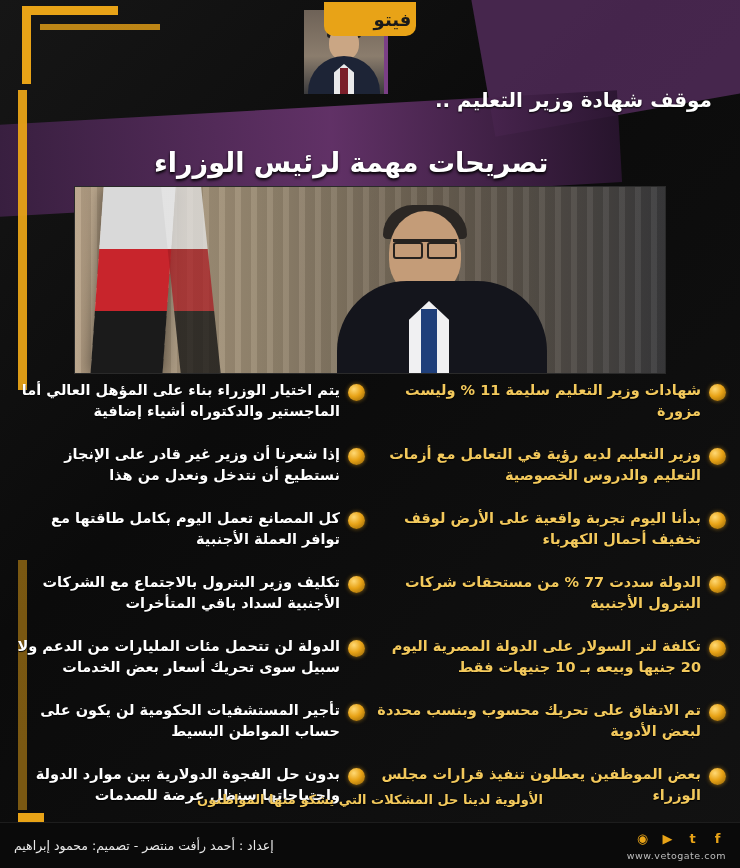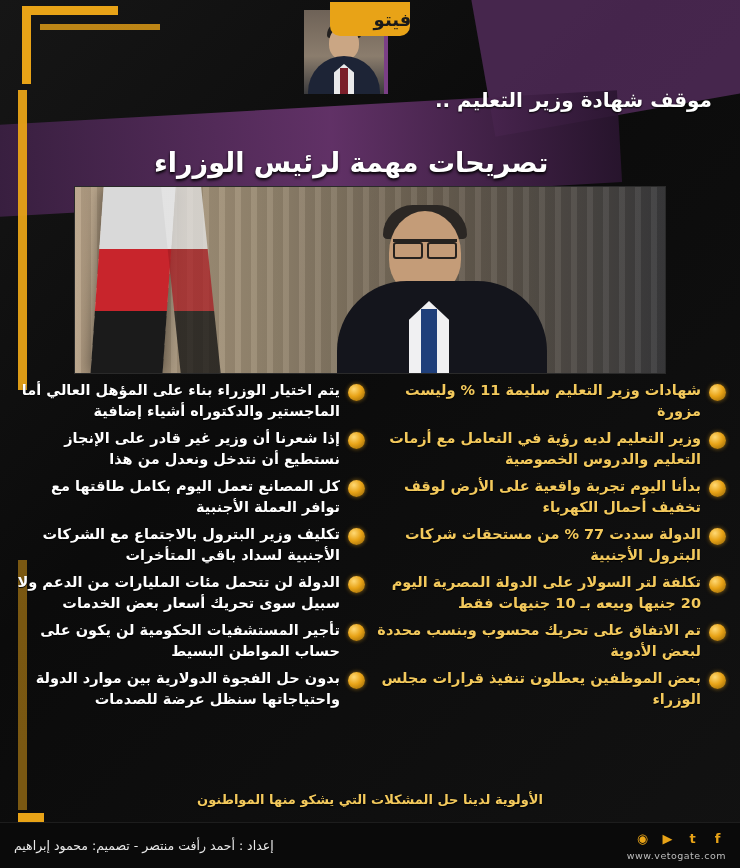--- a/index.html
+++ b/index.html
@@ -55,21 +55,21 @@
     width: 640px; height: 92px;
     background: linear-gradient(90deg,#3a1f42 0%, #6a3570 55%, #2a1530 100%);
     transform: rotate(-3.2deg);
     opacity: .9;
   }
 
   
   .logo {
     position: absolute; left: 50%; top: 2px;
     transform: translateX(-50%);
-    width: 80px; height: 34px;
+    width: 92px; height: 34px;
     background: #e8a317;
     border-radius: 0 0 10px 10px;
     display: flex; align-items: center; justify-content: center;
     color: #1a1a1a;
     font-weight: bold;
     font-size: 18px;
     letter-spacing: 1px;
     z-index: 30;
     padding-left: 45px;
   }
@@ -220,21 +220,21 @@
   
   .lists {
     position: absolute;
     left: 0; top: 380px;
     width: 740px;
     display: flex;
     flex-direction: row;
     padding: 0 14px;
     gap: 10px;
   }
-  .col { width: 50%; display: flex; flex-direction: column; gap: 6px; }
+  .col { width: 50%; display: flex; flex-direction: column; gap: 22px; }
   .item {
     display: flex;
     flex-direction: row;
     align-items: flex-start;
     gap: 8px;
   }
   .bullet {
     flex: 0 0 auto;
     width: 17px; height: 17px;
     margin-top: 4px;

